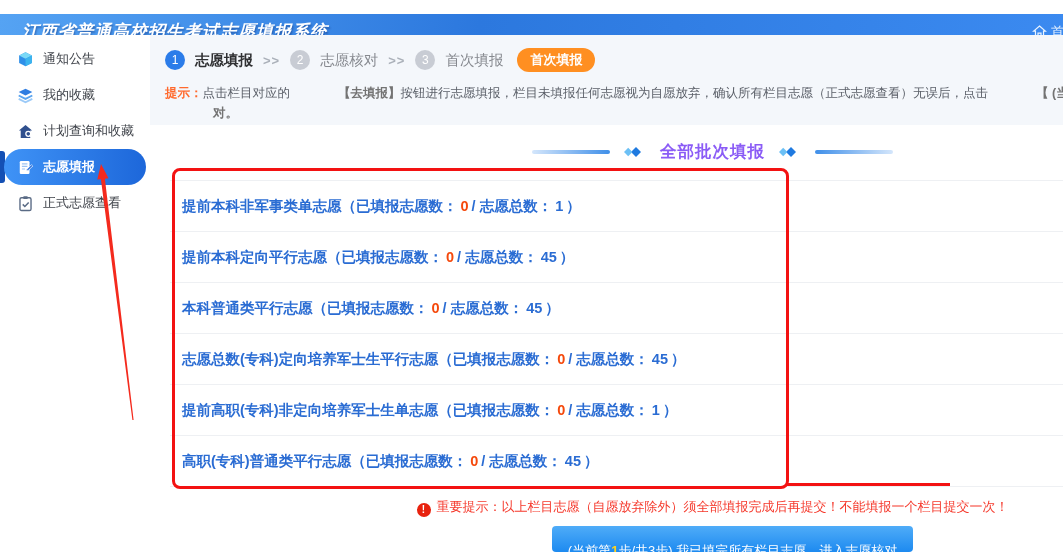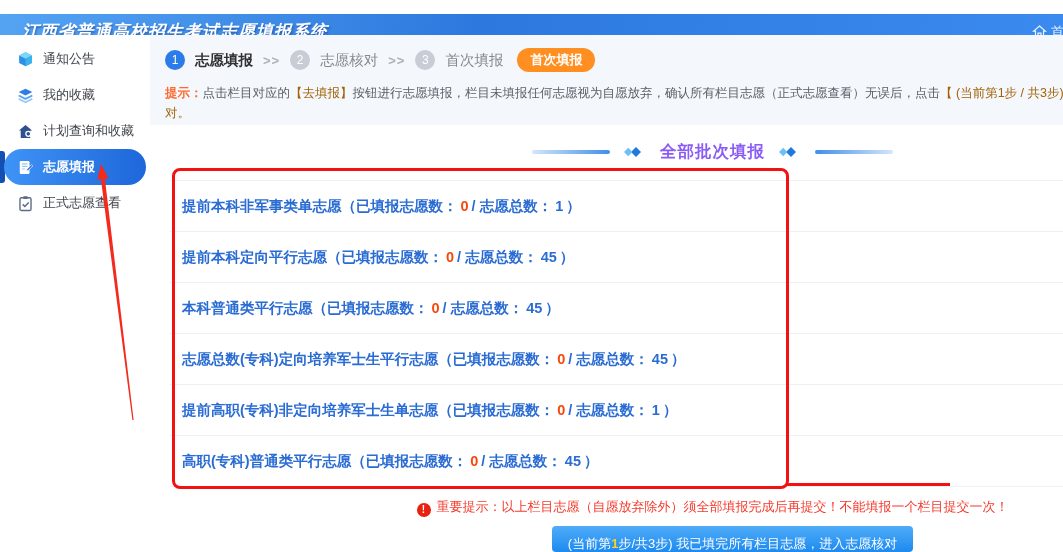--- a/index.html
+++ b/index.html
@@ -53,21 +53,21 @@
   .step-label.on { color:#303133; font-weight:bold; }
   .step-sep { font-size:13px; color:#aab0b9; font-weight:bold; letter-spacing:1px; }
   .first-badge {
     background:#ff8f21; color:#fff; font-size:13px; font-weight:bold;
     padding:3px 13px; border-radius:13px; margin-left:4px; white-space:nowrap;
   }
   
   .tip { position:absolute; left:15px; top:48px; width:1090px; font-size:12.5px; line-height:20px; color:#5a5f68; }
   .tip .l1 { white-space:nowrap; }
   .tip-label { color:#ff6a2e; font-weight:bold; }
-  .tip .b { font-weight:normal; color:#a16207; }
+  .tip .b { font-weight:bold; color:#737373;margin-left:48px; }
   
   .sec-header { position:absolute; left:0; top:103px; width:1125px; height:28px;
     display:flex; align-items:center; justify-content:center; gap:12px; }
   .orn-line { width:78px; height:4px; border-radius:2px; }
   .orn-line.left  { background:linear-gradient(90deg,#d4e6fb,#3f8fe9); }
   .orn-line.right { background:linear-gradient(90deg,#3f8fe9,#d4e6fb); }
   .sec-title { font-size:16.5px; font-weight:bold; color:#8b5cf6; letter-spacing:1px; }
   
   .batch-list { position:absolute; left:20px; top:145px; width:1085px; border-top:1px solid #eef0f3; }
   .batch-row {
@@ -82,21 +82,21 @@
     font-size:13px; color:#f5392c; white-space:nowrap; }
   .alert-dot {
     display:inline-block; width:14px; height:14px; border-radius:50%;
     background:#e8220e; color:#fff; font-size:10px; font-weight:bold;
     line-height:14px; text-align:center; vertical-align:-2px; margin-right:6px;
   }
   .footer-btn {
     position:absolute; left:402px; top:491px; width:361px; height:26px;
     background:linear-gradient(180deg,#4facf8,#1d8af0); border:none; border-radius:4px;
     color:#ffffff; font-size:13px; text-align:center; line-height:26px; cursor:pointer;
-    font-family:inherit; white-space:nowrap; padding:5px;
+    font-family:inherit; white-space:nowrap; padding:12px;
   }
   .footer-btn .step-num { color:#ffd21e; font-weight:bold; }
   
   .anno-box {
     position:absolute; left:172px; top:168px; width:611px; height:315px;
     border:3px solid #f31212; border-radius:8px; pointer-events:none; z-index:50;
   }
   .anno-box-tail {
     position:absolute; left:786px; top:483px; width:164px; height:3px;
     background:#f31212; pointer-events:none; z-index:50;

